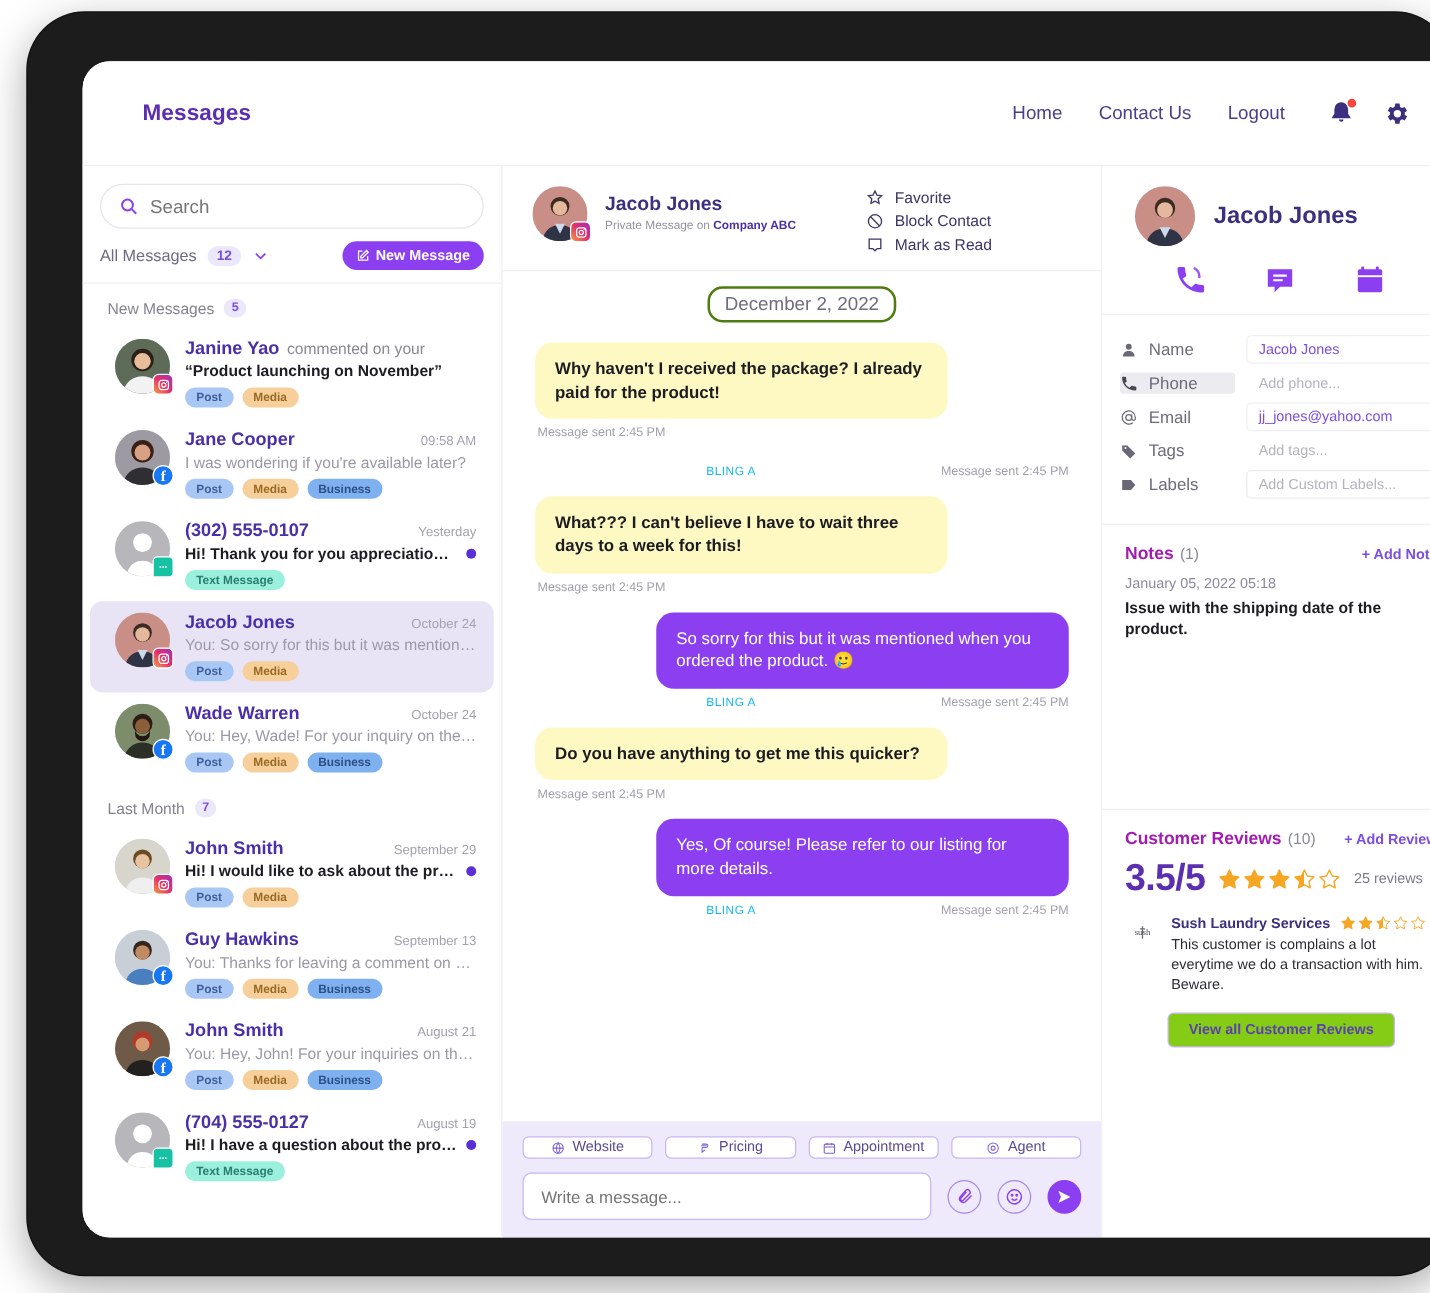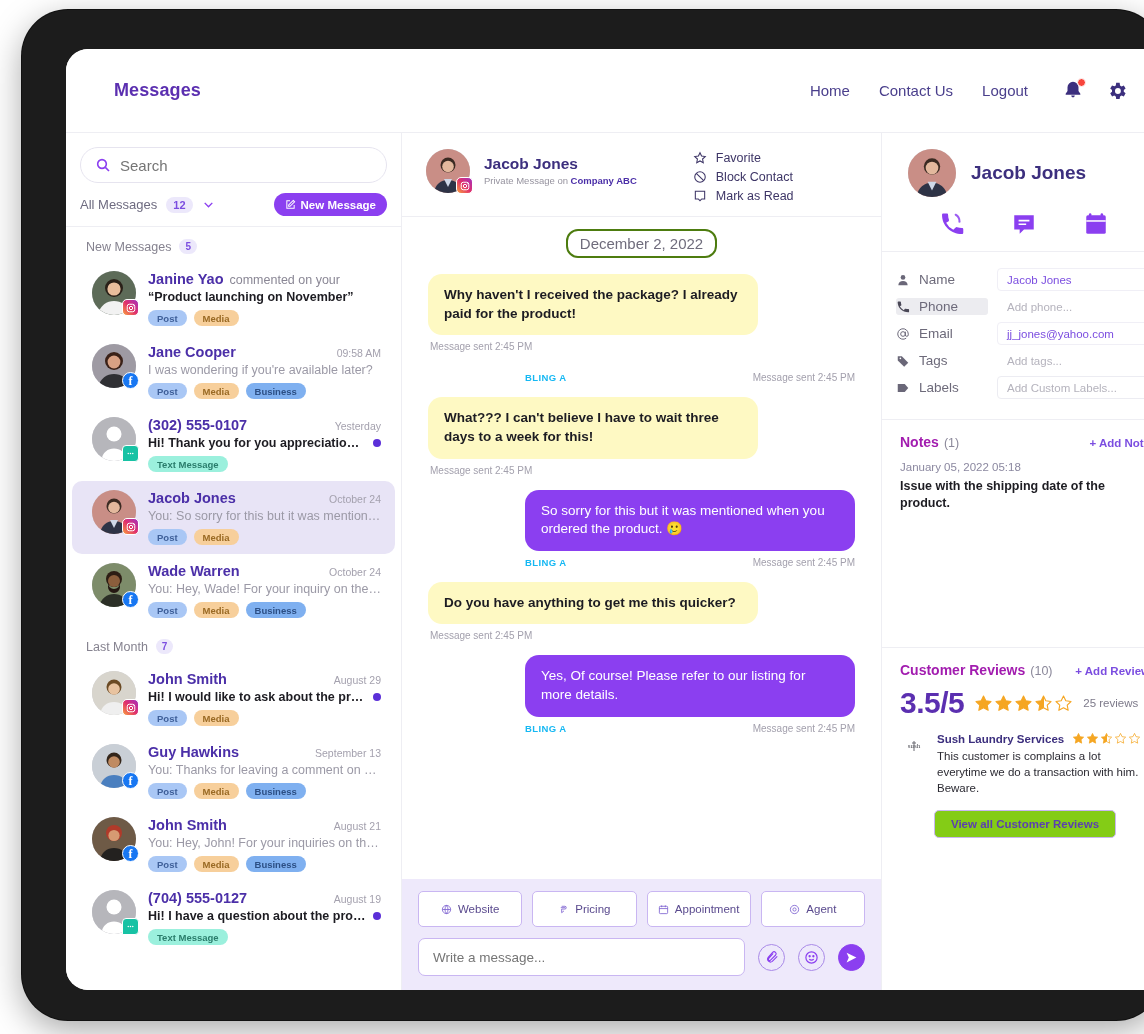--- a/index.html
+++ b/index.html
@@ -167,26 +167,26 @@
   .bubble {
     max-width: 330px; border-radius: 14px; padding: 12px 16px;
     font-size: 13.5px; line-height: 1.38;
   }
   .row.in .bubble { background: #fef9c3; color: #1d1c22; font-weight: bold; }
   .row.out .bubble { background: #8b3ff0; color: #fff; }
   .bubble a { color: #fff; font-style: italic; text-decoration: underline; }
   .meta { display: flex; align-items: center; font-size: 10px; color: #a3a0ad; margin-top: 6px; }
   .row.in .meta { padding-left: 2px; }
   .row.out .meta { width: 330px; justify-content: space-between; }
-  .bling { color: #16b8f3; font-weight: bold; font-size: 9.5px; letter-spacing: .4px; }
+  .bling { color: #16b8f3; font-weight: normal; font-size: 9.5px; letter-spacing: .4px; margin-left: 40px; }
 
   .composer { background: #eee9fb; padding: 12px 16px 14px 16px; }
   .quickrow { display: flex; gap: 10px; margin-bottom: 11px; }
   .quickbtn {
-    flex: 1; height: 36px; background: #fff; border: 1px solid #c9b6f2;
+    flex: 1; height: 18px; background: #fff; border: 1px solid #c9b6f2;
     border-radius: 5px; font-size: 11.5px; color: #5a4a8e; font-family: inherit;
     display: flex; align-items: center; justify-content: center; gap: 6px; cursor: pointer;
   }
   .inputrow { display: flex; align-items: center; gap: 13px; }
   .msginput {
     flex: 1; height: 38px; background: #fff; border: 1px solid #c9b6f2;
     border-radius: 7px; padding: 0 14px; font-size: 13.5px; color: #9b99a6;
     font-family: inherit; outline: none;
   }
   .cicon {
@@ -494,21 +494,21 @@
                     <rect x="3" y="3" width="18" height="18" rx="5"></rect>
                     <circle cx="12" cy="12" r="4"></circle>
                     <circle cx="17.5" cy="6.5" r="1.2" fill="#fff" stroke="none"></circle>
                   </svg>
                 </span>
       </div>
       <div class="convbody">
         <div class="convtop">
           <span class="convname">John Smith</span>
 
-          <span class="convtime">August 29</span>
+          <span class="convtime">September 29</span>
         </div>
         <div class="convsnip bold">
                   <span style="overflow:hidden;text-overflow:ellipsis;white-space:nowrap">Hi! I would like to ask about the product yo...</span>
                   <span class="unread"></span>
                 </div>
         <div class="tags">
                   <span class="tag post">Post</span>
                   <span class="tag media">Media</span>
                 </div>
       </div>

